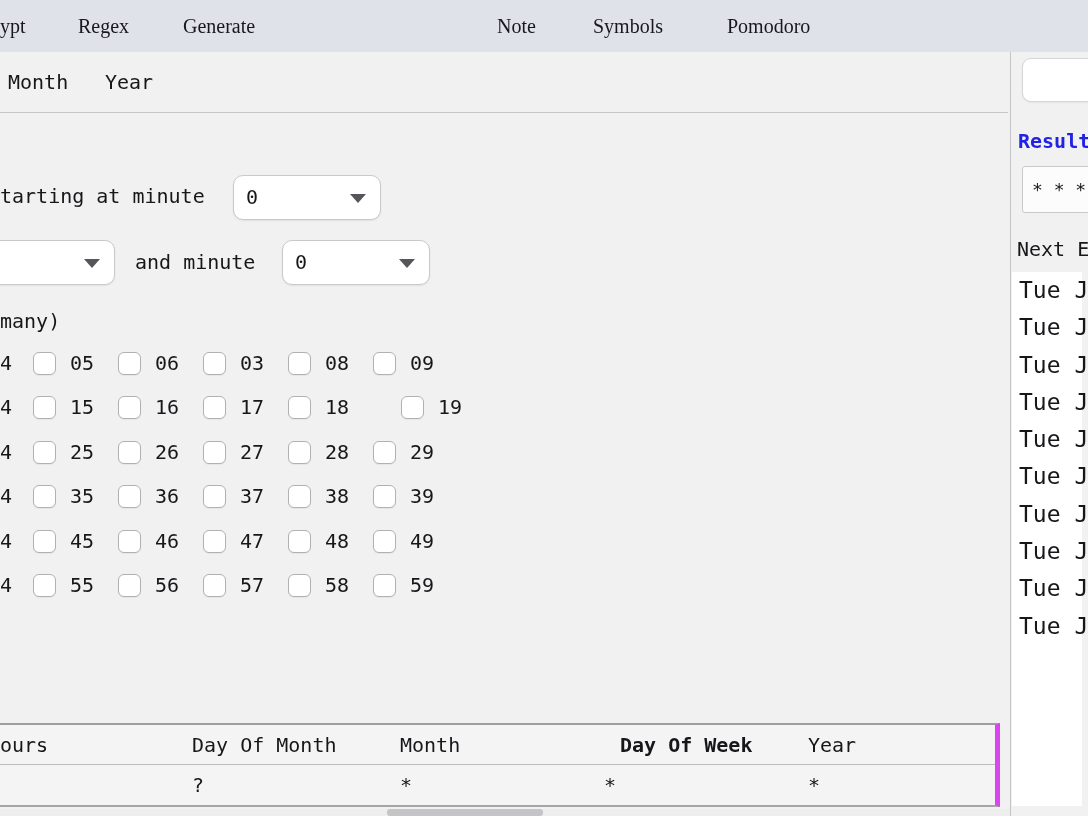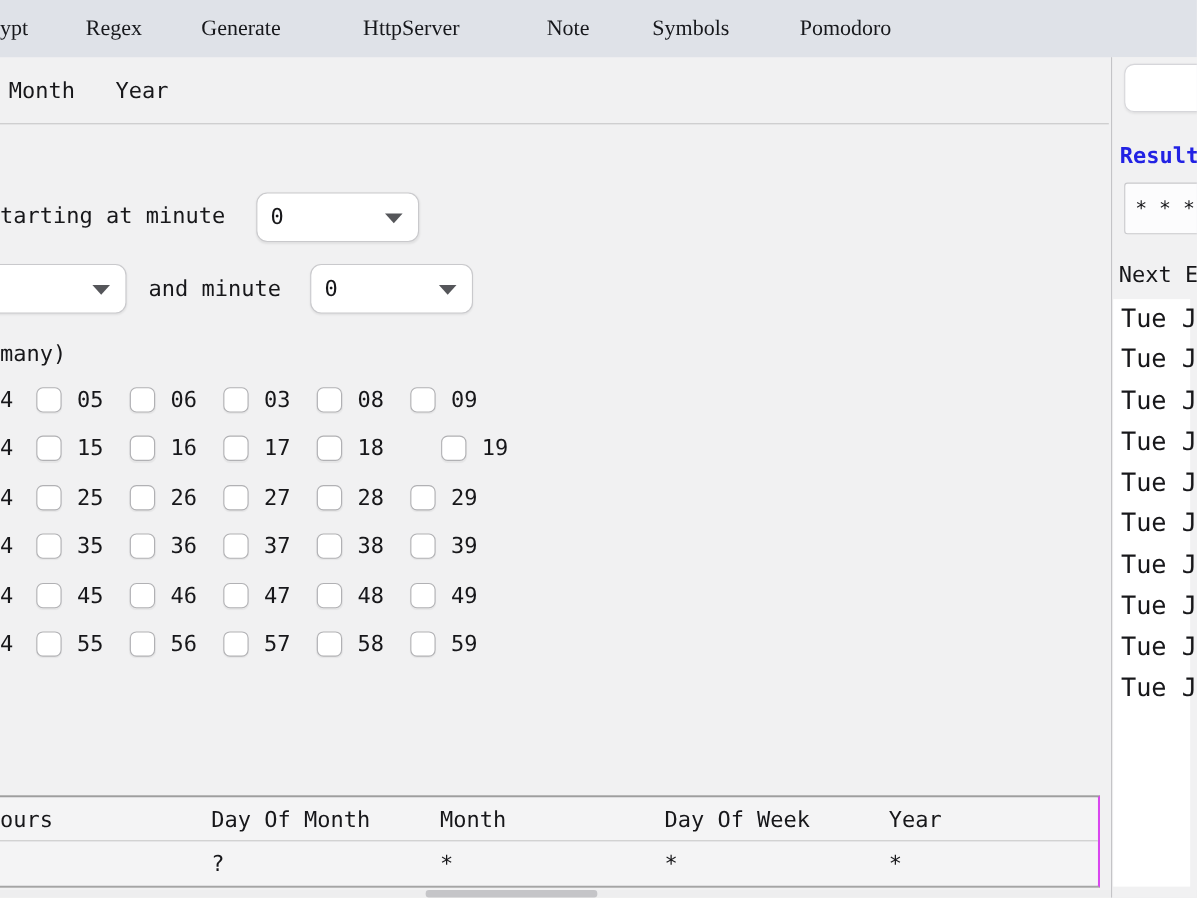--- a/index.html
+++ b/index.html
@@ -79,21 +79,21 @@
     box-shadow:0 1px 1px rgba(0,0,0,0.05);
     flex:0 0 auto;
   }
   .minute-label { font-size:20px; line-height:23px; }
 
   
   #cron-table {
     position:absolute; left:0; top:610px; width:1000px;
     border-top:2px solid #9e9e9e;
     border-bottom:2px solid #a5a5a5;
-    border-right:2px solid #d946ef;
+    border-right:5px solid #d946ef;
   }
   .thead {
     position:relative; height:40px; background:#f4f4f5;
     border-bottom:1px solid #bcbcbc;
   }
   .trow { position:relative; height:40px; background:#f4f4f5; }
   .tcell {
     position:absolute; top:0; line-height:40px; font-size:20px; white-space:nowrap;
   }
 
@@ -145,21 +145,20 @@
     white-space:nowrap; overflow:visible;
   }
 </style>
 </head>
 <body>
 
 <div id="topbar">
     <div class="menu-item" style="left: 0px;">ypt</div>
     <div class="menu-item" style="left: 78px;">Regex</div>
     <div class="menu-item" style="left: 183px;">Generate</div>
-    <div class="menu-item" style="left: 330px;">HttpServer</div>
     <div class="menu-item" style="left: 497px;">Note</div>
     <div class="menu-item" style="left: 593px;">Symbols</div>
     <div class="menu-item" style="left: 727px;">Pomodoro</div>
   </div>
 
 <div id="subtabs">
     <div class="sub-tab" style="left: 8px;">Month</div>
     <div class="sub-tab" style="left: 105px;">Year</div>
   </div>
 
@@ -323,21 +322,21 @@
           <span class="minute-label">59</span>
         </div>
       </div>
     </div>
 
   <div id="cron-table">
     <div class="thead" id="table-head">
         <span class="tcell" style="left: 0px;">ours</span>
         <span class="tcell" style="left: 192px;">Day Of Month</span>
         <span class="tcell" style="left: 400px;">Month</span>
-        <span class="tcell" style="left: 604px;">Day Of Week</span>
+        <span class="tcell" style="left: 620px; font-weight: bold;">Day Of Week</span>
         <span class="tcell" style="left: 808px;">Year</span>
       </div>
     <div class="trow" id="table-row">
         <span class="tcell" style="left: 0px;"></span>
         <span class="tcell" style="left: 192px;">?</span>
         <span class="tcell" style="left: 400px;">*</span>
         <span class="tcell" style="left: 604px;">*</span>
         <span class="tcell" style="left: 808px;">*</span>
       </div>
   </div>

